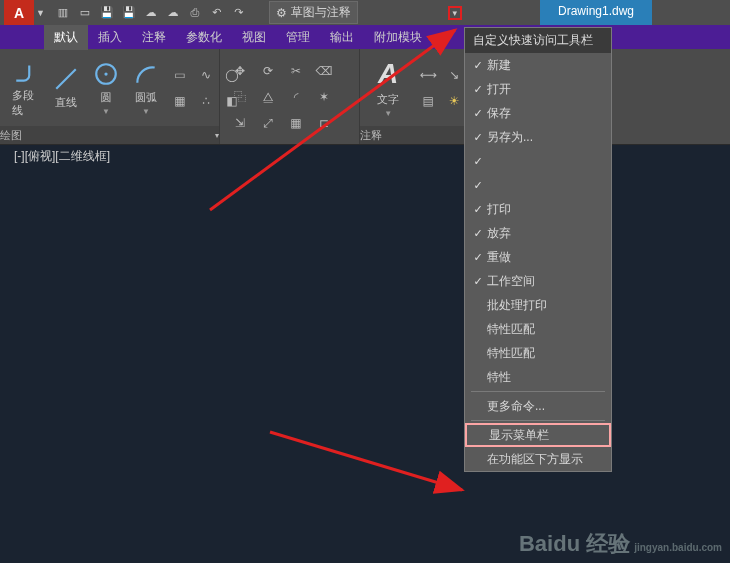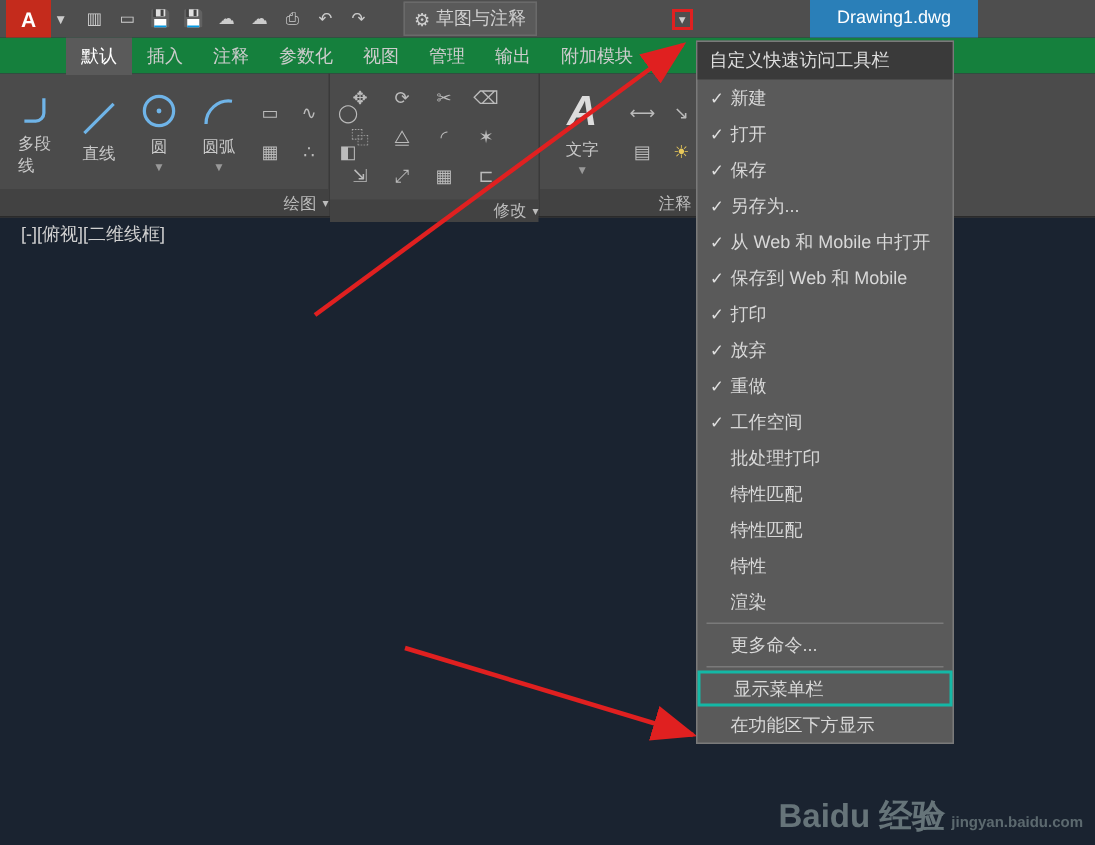--- a/index.html
+++ b/index.html
@@ -6,43 +6,43 @@
 body { width: 730px; height: 563px; background: #1a2330; overflow: hidden; position: relative; }
 
 .titlebar { height: 25px; background: #4e4e4e; display: flex; align-items: center; position: relative; }
 .app-icon { width: 30px; height: 25px; background: #c42b1c; color: #fff; font-weight: bold; font-size: 14px; display: flex; align-items: center; justify-content: center; margin-left: 4px; }
 .qat { display: flex; align-items: center; gap: 2px; margin-left: 8px; }
 .qat-btn { width: 20px; height: 20px; color: #ccc; font-size: 11px; display: flex; align-items: center; justify-content: center; cursor: pointer; }
 .workspace-dd { margin-left: 20px; display: flex; align-items: center; gap: 4px; color: #d0d0d0; font-size: 12px; background: #5a5a5a; padding: 2px 6px; border: 1px solid #6a6a6a; }
 .dd-arrow { width: 14px; height: 14px; display: inline-flex; align-items: center; justify-content: center; color: #ccc; font-size: 9px; border: 1px solid #666; }
 .doc-tab { position: absolute; left: 540px; top: 0; height: 25px; background: #2a7fb8; color: #fff; font-size: 12px; padding: 4px 18px; display: flex; align-items: flex-start; }
 
-.menubar { height: 24px; background: #15803d; display: flex; align-items: center; padding-left: 44px; }
+.menubar { height: 24px; background: #4c1d95; display: flex; align-items: center; padding-left: 44px; }
 .menu-tab { padding: 4px 10px; font-size: 12px; color: #ccc; cursor: pointer; }
 .menu-tab.active { background: #5a5a5a; color: #fff; }
 
 .ribbon { height: 96px; background: #4b4b4b; border-bottom: 1px solid #2a2a2a; display: flex; }
 .panel { border-right: 1px solid #3a3a3a; display: flex; flex-direction: column; }
 .panel-body { flex: 1; display: flex; align-items: center; gap: 4px; padding: 4px 8px; }
-.panel-title { height: 18px; background: #424242; color: #bbb; font-size: 11px; display: flex; align-items: center; justify-content: flex-end; gap: 4px; }
+.panel-title { height: 18px; background: #424242; color: #bbb; font-size: 11px; display: flex; align-items: center; justify-content: space-between; gap: 4px; }
 .tool-big { display: flex; flex-direction: column; align-items: center; gap: 2px; color: #c8c8c8; font-size: 11px; cursor: pointer; padding: 2px 4px; width: 42px; }
 .tool-icon { width: 28px; height: 28px; display: flex; align-items: center; justify-content: center; }
 .tool-icon svg { width: 26px; height: 26px; }
 .small-grid { display: grid; grid-template-columns: repeat(3, 24px); grid-auto-rows: 24px; gap: 2px; }
 .small-grid .sbtn { width: 24px; height: 24px; display: flex; align-items: center; justify-content: center; cursor: pointer; color: #bbb; font-size: 12px; }
 .ann-panel .panel-body { gap: 8px; }
 .ann-big { font-size: 28px; color: #ddd; font-weight: bold; font-style: italic; padding: 0 6px; }
 .view-label { position: absolute; top: 148px; left: 14px; color: #d0d0d0; font-size: 12px; }
 
-.cust-menu { position: absolute; top: 27px; left: 464px; width: 172px; background: #5a5a5a; border: 1px solid #7a7a7a; color: #d8d8d8; font-size: 12px; z-index: 20; }
+.cust-menu { position: absolute; top: 27px; left: 464px; width: 148px; background: #5a5a5a; border: 1px solid #7a7a7a; color: #d8d8d8; font-size: 12px; z-index: 20; }
 .cust-title { background: #3a3a3a; padding: 4px 8px; font-size: 12px; color: #ddd; }
 .cust-item { display: flex; align-items: center; padding: 4px 6px 4px 4px; cursor: pointer; height: 24px; }
 .cust-check { width: 18px; display: inline-flex; justify-content: center; color: #e0e0e0; font-size: 11px; }
 .cust-sep { height: 1px; background: #7a7a7a; margin: 2px 6px; }
-.cust-item.hl { border: 2px solid #14b8a6; text-align: center; }
+.cust-item.hl { border: 2px solid #fca5a5; text-align: center; }
 
 .arrow-line { position: absolute; pointer-events: none; z-index: 15; }
 .watermark { position: absolute; right: 8px; bottom: 4px; color: #9aa; font-size: 22px; font-weight: bold; opacity: 0.6; display:flex; align-items:baseline; gap:4px; }
 .watermark .sub { font-size: 10px; color: #899; }
 </style>
 </head>
 <body>
 
 <div class="titlebar">
   <div class="app-icon">A</div>
@@ -143,24 +143,20 @@
         <div class="sbtn">⿻</div>
         <div class="sbtn">⧋</div>
         <div class="sbtn">◜</div>
         <div class="sbtn">✶</div>
         <div class="sbtn">⇲</div>
         <div class="sbtn">⤢</div>
         <div class="sbtn">▦</div>
         <div class="sbtn">⊏</div>
       </div>
     </div>
-    <div class="panel-title">
-        <span>修改</span>
-        <span style="font-size:8px;">▾</span>
-      </div>
   </div>
 
   <div class="panel ann-panel" style="width:110px;">
     <div class="panel-body">
       <div class="tool-big">
         <span class="ann-big">A</span>
         <span>文字</span>
         <span style="font-size:8px;color:#999;">▼</span>
       </div>
       <div class="small-grid" style="grid-template-columns:repeat(2,24px);">
@@ -193,25 +189,23 @@
       <div class="cust-item">
         <span class="cust-check">✓</span>
         <span>保存</span>
       </div>
       <div class="cust-item">
         <span class="cust-check">✓</span>
         <span>另存为...</span>
       </div>
       <div class="cust-item">
         <span class="cust-check">✓</span>
-        <span>从 Web 和 Mobile 中打开</span>
-      </div>
-      <div class="cust-item">
-        <span class="cust-check">✓</span>
-        <span>保存到 Web 和 Mobile</span>
+      </div>
+      <div class="cust-item">
+        <span class="cust-check">✓</span>
       </div>
       <div class="cust-item">
         <span class="cust-check">✓</span>
         <span>打印</span>
       </div>
       <div class="cust-item">
         <span class="cust-check">✓</span>
         <span>放弃</span>
       </div>
       <div class="cust-item">
@@ -230,24 +224,20 @@
         <span class="cust-check"></span>
         <span>特性匹配</span>
       </div>
       <div class="cust-item">
         <span class="cust-check"></span>
         <span>特性匹配</span>
       </div>
       <div class="cust-item">
         <span class="cust-check"></span>
         <span>特性</span>
-      </div>
-      <div class="cust-item">
-        <span class="cust-check"></span>
-        <span>渲染</span>
       </div>
       <div class="cust-sep"></div>
       <div class="cust-item">
         <span class="cust-check"></span>
         <span>更多命令...</span>
       </div>
       <div class="cust-sep"></div>
       <div class="cust-item hl">
         <span class="cust-check"></span>
         <span>显示菜单栏</span>

